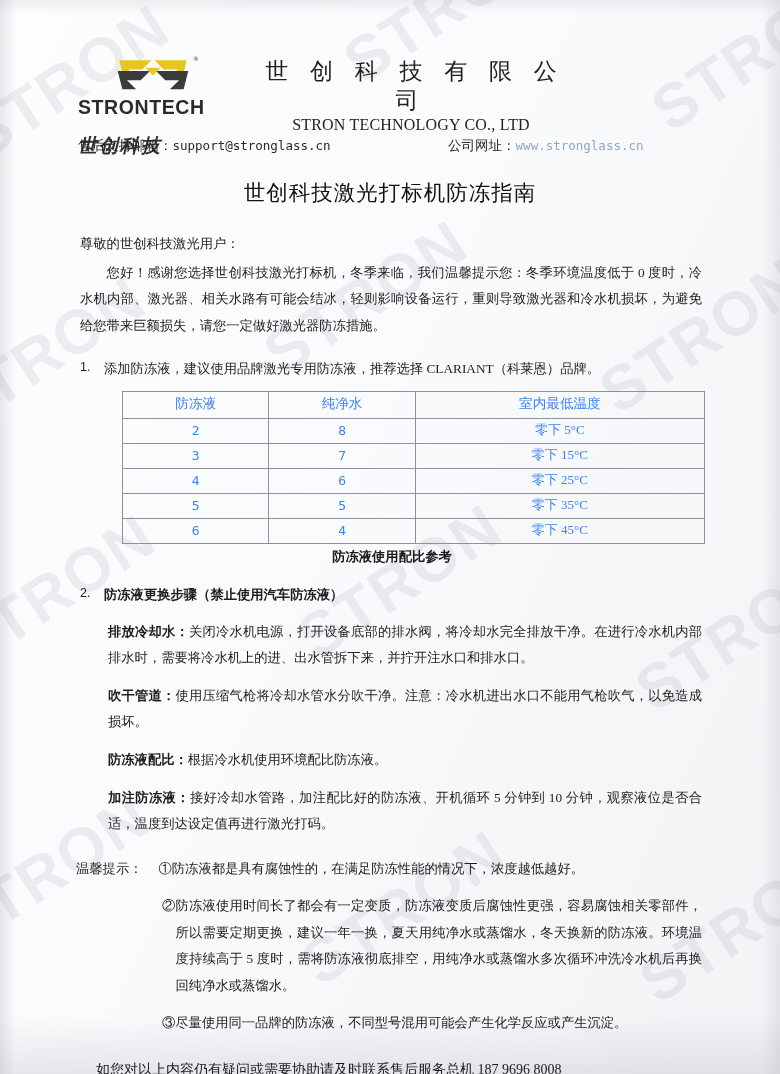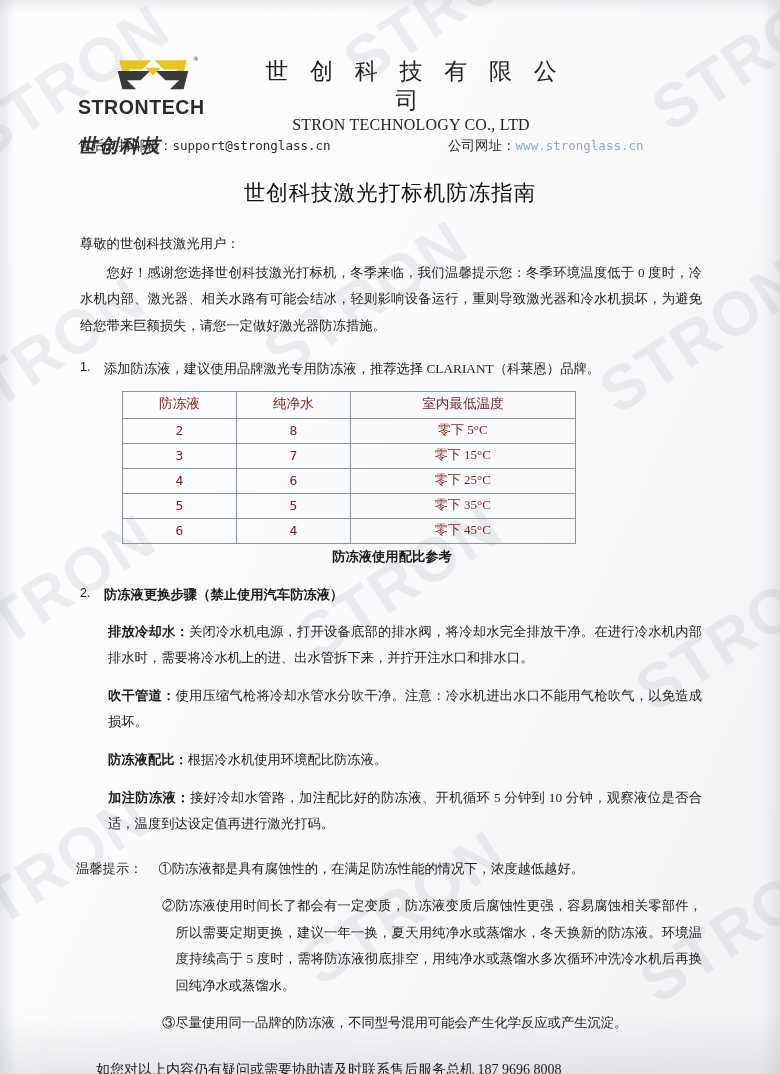--- a/index.html
+++ b/index.html
@@ -113,22 +113,22 @@
   .num-item .t{flex:1;}
   .step{
     margin:11px 78px 0 108px;
     font-size:13.3px;line-height:2.0;color:#1d1d1d;text-align:justify;
   }
   .step b{font-weight:700;}
 
   
   table.ratio{
     border-collapse:collapse;
-    width:454px;margin:10px 0 0 122px;
-    font-size:13px;color:#7f1d1d;
+    width:583px;margin:10px 0 0 122px;
+    font-size:13px;color:#3b82f6;
   }
   table.ratio td,table.ratio th{
     border:1px solid #8d9299;
     text-align:center;
     height:20px;
     font-weight:400;
     padding:1px 0 3px 0;
   }
   table.ratio th{font-size:13.6px;padding:2px 0 4px 0;}
   table.ratio td.num{font-family:"DejaVu Sans Mono","Liberation Mono",monospace;font-size:13px;}

